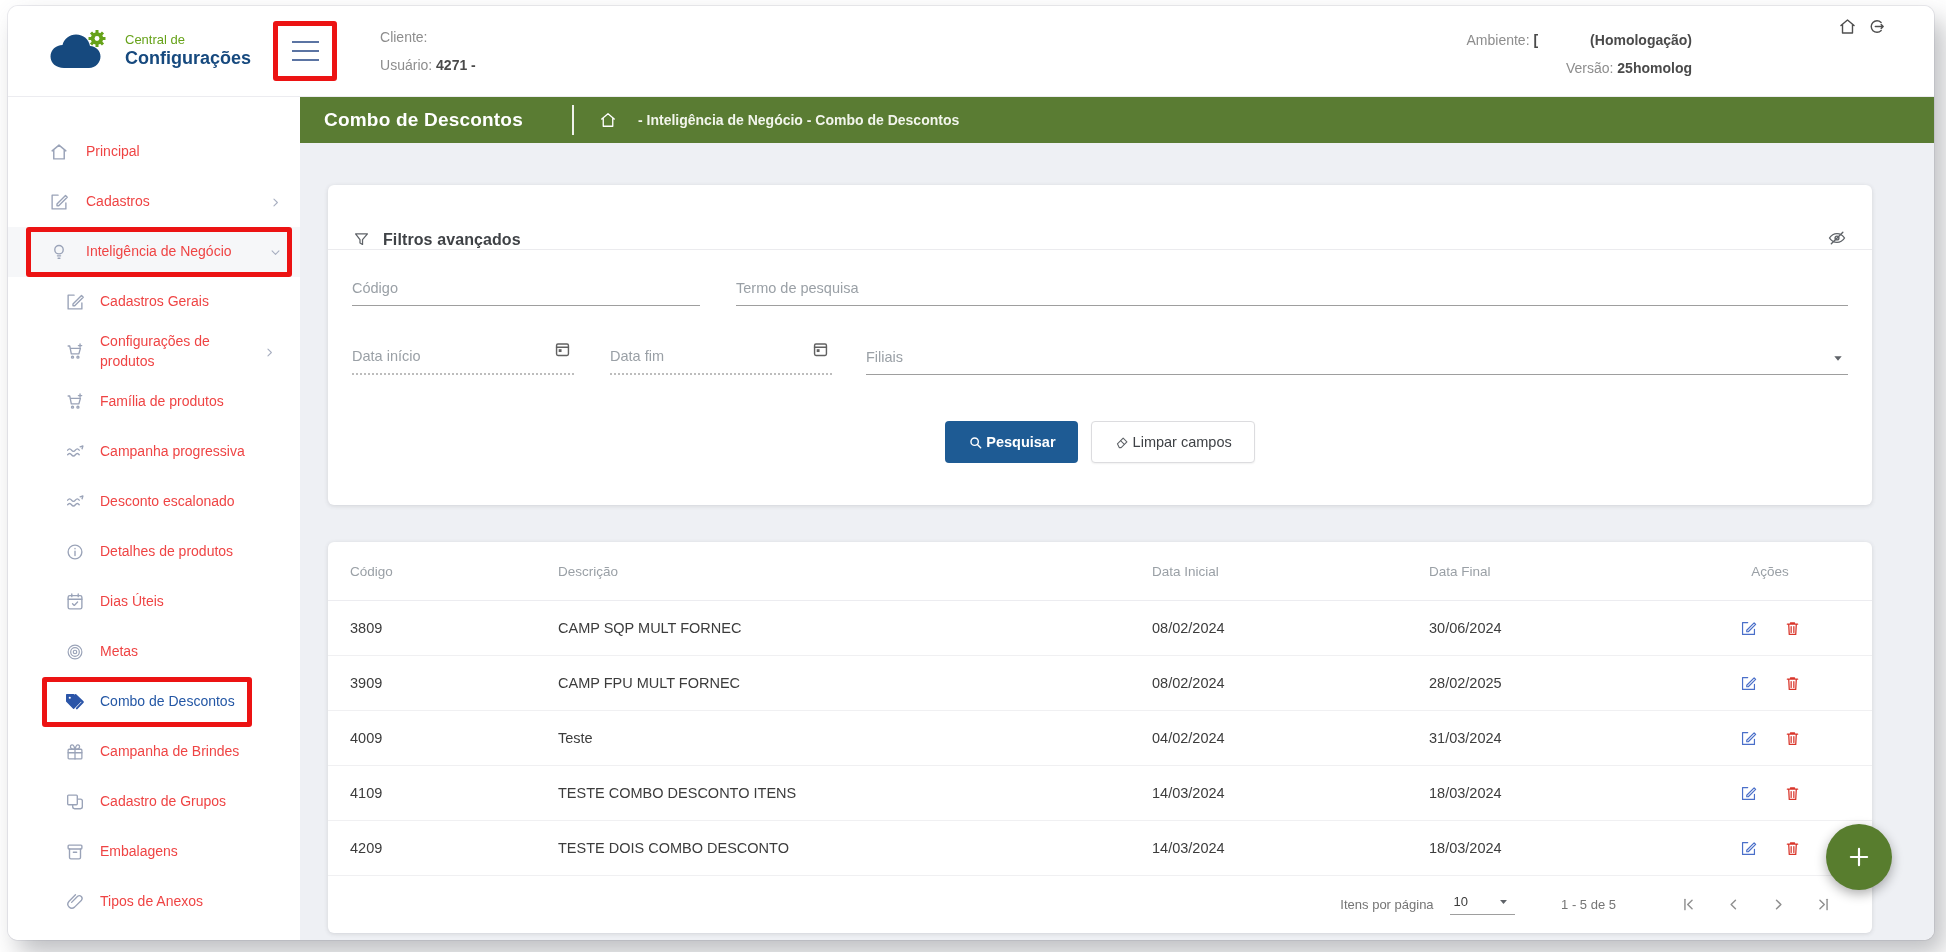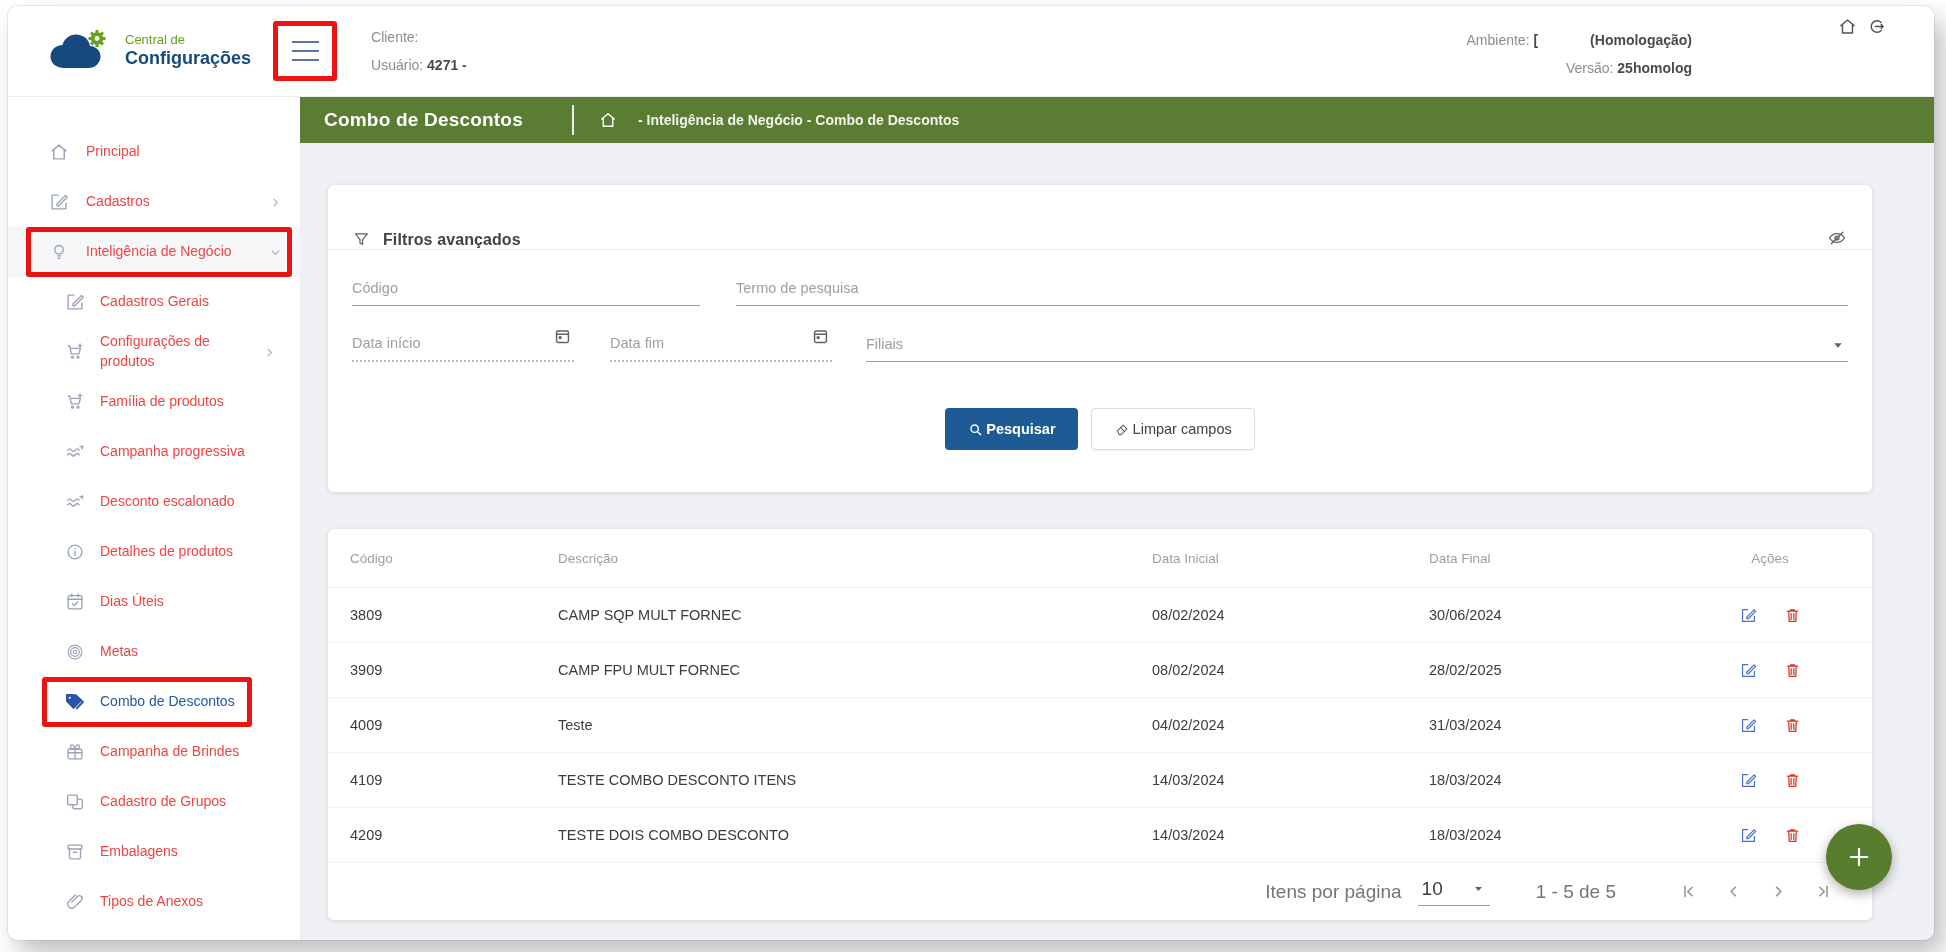--- a/index.html
+++ b/index.html
@@ -12,21 +12,21 @@
   
   .topbar{flex:0 0 90px;height:90px;display:flex;align-items:center;position:relative;background:#fff;border-bottom:1px solid #ececf0}
   .logo{display:flex;align-items:center;gap:9px;margin-left:36px}
   .logo-mark{width:72px;height:46px}
   .logo-text{display:flex;flex-direction:column;line-height:1.15}
   .logo-l1{color:#66a219;font-size:13px}
   .logo-l2{color:#16497e;font-weight:bold;font-size:18px}
   .hamburger{margin-left:22px;width:54px;height:50px;border:5px solid #ec1313;border-radius:3px;background:#fff;
     display:flex;flex-direction:column;justify-content:center;align-items:center;gap:7px;cursor:pointer}
   .hamburger .bar{width:27px;height:2px;background:#5b74a3}
-  .client-block{margin-left:34px;font-size:14px;color:#8d8d8d;line-height:2.0}
+  .client-block{margin-left:43px;font-size:14px;color:#8d8d8d;line-height:2.0}
   .client-block b{color:#4a4a4a;font-weight:700}
   .redact{display:inline-block;width:130px}
   .gap-redact{display:inline-block;width:52px}
   .env-block{position:absolute;right:242px;top:20px;text-align:right;font-size:14px;color:#8d8d8d;line-height:2.0}
   .env-block b{color:#4a4a4a;font-weight:700}
   .corner-icons{position:absolute;right:48px;top:10px;display:flex;gap:7px}
   .corner-icons .icon{width:21px;height:21px;color:#4f4f4f;cursor:pointer}
 
   
   .body-row{flex:1;display:flex;min-height:0}
@@ -61,21 +61,21 @@
   .filters-title{font-size:16px;color:#3f4246;font-weight:600;letter-spacing:.1px}
   .eye-btn{margin-left:auto;width:22px;height:22px;color:#5f6368;background:none;border:none;padding:0;cursor:pointer}
   .filters-body{padding:30px 24px 0}
   .fr1{display:flex;gap:36px}
   .field{position:relative}
   .ph{color:#9aa0a6;font-size:14.5px;padding-bottom:9px}
   .u-solid{border-bottom:1px solid #9e9e9e}
   .u-dotted{border-bottom:2px dotted #bdbdbd}
   .f-codigo{width:348px}
   .f-termo{flex:1}
-  .fr2{display:flex;margin-top:29px;align-items:center}
+  .fr2{display:flex;margin-top:42px;align-items:center}
   .f-data{width:222px;position:relative}
   .f-data + .f-data{margin-left:36px}
   .cal-btn{position:absolute;right:2px;bottom:14px;width:19px;height:19px;color:#616161;background:none;border:none;padding:0;cursor:pointer}
   .f-filiais{flex:1;margin-left:34px;position:relative}
   .sel-caret{position:absolute;right:2px;bottom:8px;width:16px;height:16px;color:#5f6368}
   .btn-row{display:flex;justify-content:center;gap:13px;margin-top:46px;padding-bottom:42px}
   .btn{height:42px;border-radius:4px;display:flex;align-items:center;gap:2px;padding:0 22px;font-size:14.5px;cursor:pointer;font-family:"Liberation Sans",sans-serif}
   .btn .icon{width:17px;height:17px}
   .btn-primary{background:#1e5b94;color:#fff;border:none;font-weight:600}
   .btn-secondary{background:#fff;color:#3f4246;border:1px solid #dcdcdf;box-shadow:0 1px 2px rgba(0,0,0,.06)}
@@ -87,21 +87,21 @@
   .c-cod{width:208px}
   .c-desc{flex:1}
   .c-di{width:277px}
   .c-df{width:261px}
   .c-ac{width:160px;display:flex;justify-content:center;gap:14px}
   .t-head .c-ac{display:block;text-align:center}
   .act-btn{background:none;border:none;width:30px;height:30px;display:flex;align-items:center;justify-content:center;cursor:pointer;padding:0}
   .act-btn .icon{width:19px;height:19px}
   .act-edit{color:#4a6fc9}
   .act-del{color:#d9352a}
-  .t-foot{display:flex;align-items:center;justify-content:flex-end;height:57px;padding:0 26px;color:#757575;font-size:19px}
+  .t-foot{display:flex;align-items:center;justify-content:flex-end;height:57px;padding:0 26px;color:#757575;font-size:13px}
   .ipp{display:flex;align-items:center;gap:28px;border-bottom:1px solid #9e9e9e;padding:0 4px 5px;margin-left:16px;cursor:pointer}
   .ipp-val{color:#3c3c3c}
   .ipp .icon{width:15px;height:15px;color:#5f6368}
   .range{margin-left:46px;color:#757575}
   .pager{display:flex;margin-left:50px}
   .pg-btn{width:45px;height:34px;background:none;border:none;color:#8f8f8f;cursor:pointer;display:flex;align-items:center;justify-content:center;padding:0}
   .pg-btn .icon{width:19px;height:19px}
 
   .fab{position:absolute;right:42px;bottom:50px;width:66px;height:66px;border-radius:50%;background:#587d2e;color:#fff;border:none;
     box-shadow:0 4px 12px rgba(0,0,0,.32);display:flex;align-items:center;justify-content:center;cursor:pointer;z-index:5}

